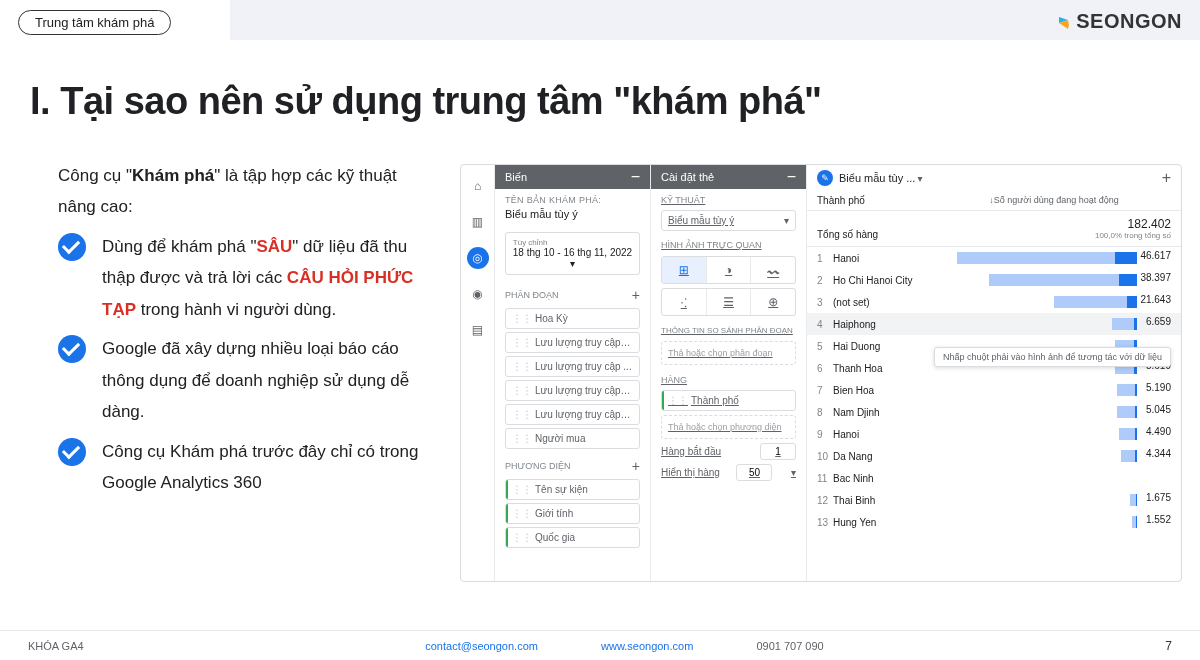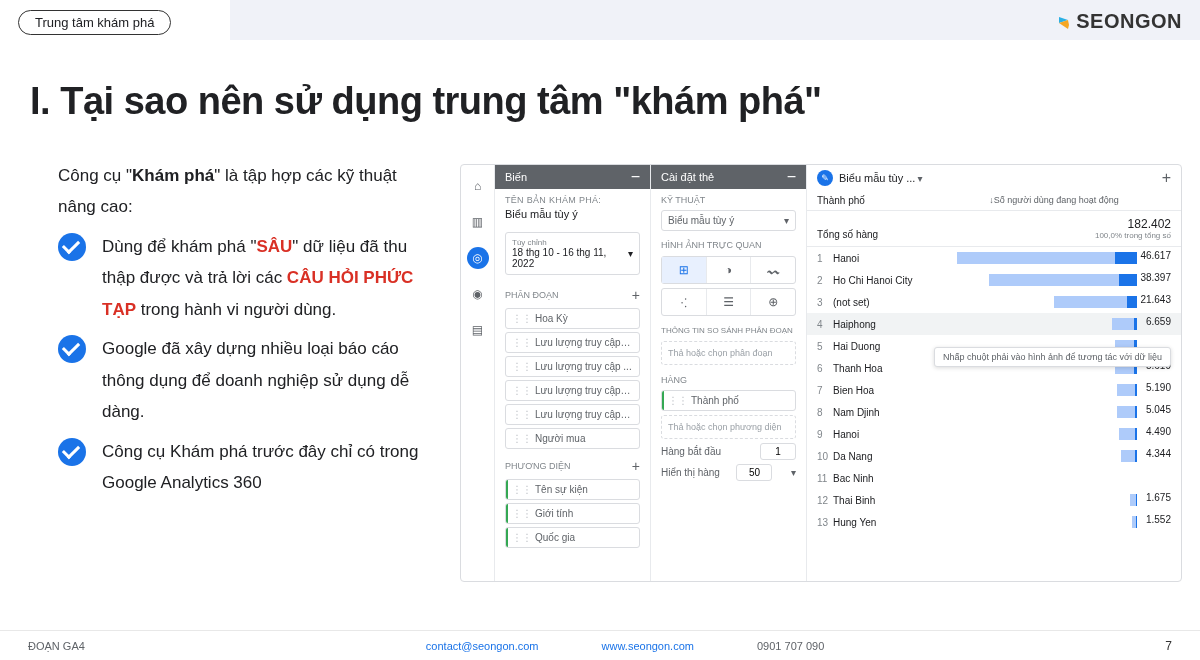--- a/index.html
+++ b/index.html
@@ -18,26 +18,26 @@
 .check::after { content:""; position:absolute; left:8px; top:4px; width:7px; height:13px; border-right:3px solid #fff; border-bottom:3px solid #fff; transform:rotate(45deg); }
 .red { color:#d93025; font-weight:700; }
 .panel { position:absolute; left:460px; top:164px; width:722px; height:418px; border:1px solid #dadce0; border-radius:4px; background:#fff; display:flex; font-size:10px; color:#5f6368; }
 .iconbar { width:34px; border-right:1px solid #e8eaed; display:flex; flex-direction:column; align-items:center; padding-top:10px; gap:14px; }
 .iconbar .ic { width:22px; height:22px; border-radius:50%; display:flex; align-items:center; justify-content:center; font-size:12px; }
 .iconbar .ic.active { background:#1a73e8; color:#fff; }
 .col { border-right:1px solid #e8eaed; padding:0; }
 .colhead { background:#5f6368; color:#fff; padding:4px 10px; font-size:11px; display:flex; justify-content:space-between; align-items:center; }
 .colhead .minus { font-size:16px; line-height:1; }
 .col1 { width:156px; }
-.col2 { width:156px; }
+.col2 { width:156px;text-decoration:underline; }
 .col3 { flex:1; }
 .subsec { padding:6px 10px; }
 .subsec .lbl { font-size:9px; color:#80868b; text-transform:uppercase; letter-spacing:0.3px; margin-bottom:3px; }
 .subsec .val { font-size:11px; color:#202124; }
-.daterange { margin:6px 10px; padding:5px 6px; border:1px solid #dadce0; border-radius:3px; font-size:10px; display:flex; justify-content:space-between; align-items:center; color:#202124; }
+.daterange { margin:6px 10px; padding:5px 6px; border:1px solid #dadce0; border-radius:3px; font-size:10px; display:flex; justify-content:space-between; align-items:center; color:#202124;flex-direction:column; }
 .grphead { padding:6px 10px 2px; font-size:9px; color:#80868b; text-transform:uppercase; display:flex; justify-content:space-between; align-items:center; }
 .grphead .plus { font-size:14px; color:#5f6368; }
 .chip { margin:3px 10px; padding:4px 6px; border:1px solid #dadce0; border-radius:3px; font-size:10px; color:#5f6368; white-space:nowrap; overflow:hidden; text-overflow:ellipsis; position:relative; }
 .chip .dots { color:#bdc1c6; margin-right:3px; }
 .chip.green::before { content:""; position:absolute; left:0; top:0; bottom:0; width:2px; background:#34a853; }
 .dropbox { margin:4px 10px; padding:6px 6px; border:1px dashed #dadce0; border-radius:3px; font-size:9px; color:#9aa0a6; text-align:left; }
 .vizrow { display:flex; gap:0; margin:4px 10px; border:1px solid #dadce0; border-radius:3px; }
 .vizbtn { flex:1; height:26px; display:flex; align-items:center; justify-content:center; font-size:12px; color:#5f6368; border-right:1px solid #e8eaed; }
 .vizbtn:last-child { border-right:none; }
 .vizbtn.sel { color:#1a73e8; background:#e8f0fe; }
@@ -316,20 +316,20 @@
             <div class="bar front" style="width:0.648px;right:34px;left:auto;"></div>
             <span class="num">1.552</span>
           </div>
         </div>
       </div>
     <div class="tooltip">Nhấp chuột phải vào hình ảnh để tương tác với dữ liệu</div>
   </div>
 </div>
 
 <div class="footer">
-  <span class="f1">ĐOẠN GA4</span>
+  <span class="f1">KHÓA GA4</span>
   <div class="flinks">
     <span>contact@seongon.com</span>
     <span>www.seongon.com</span>
     <span style="color:#5f6368">0901 707 090</span>
   </div>
   <span class="pg">7</span>
 </div>
 
 </body></html>

